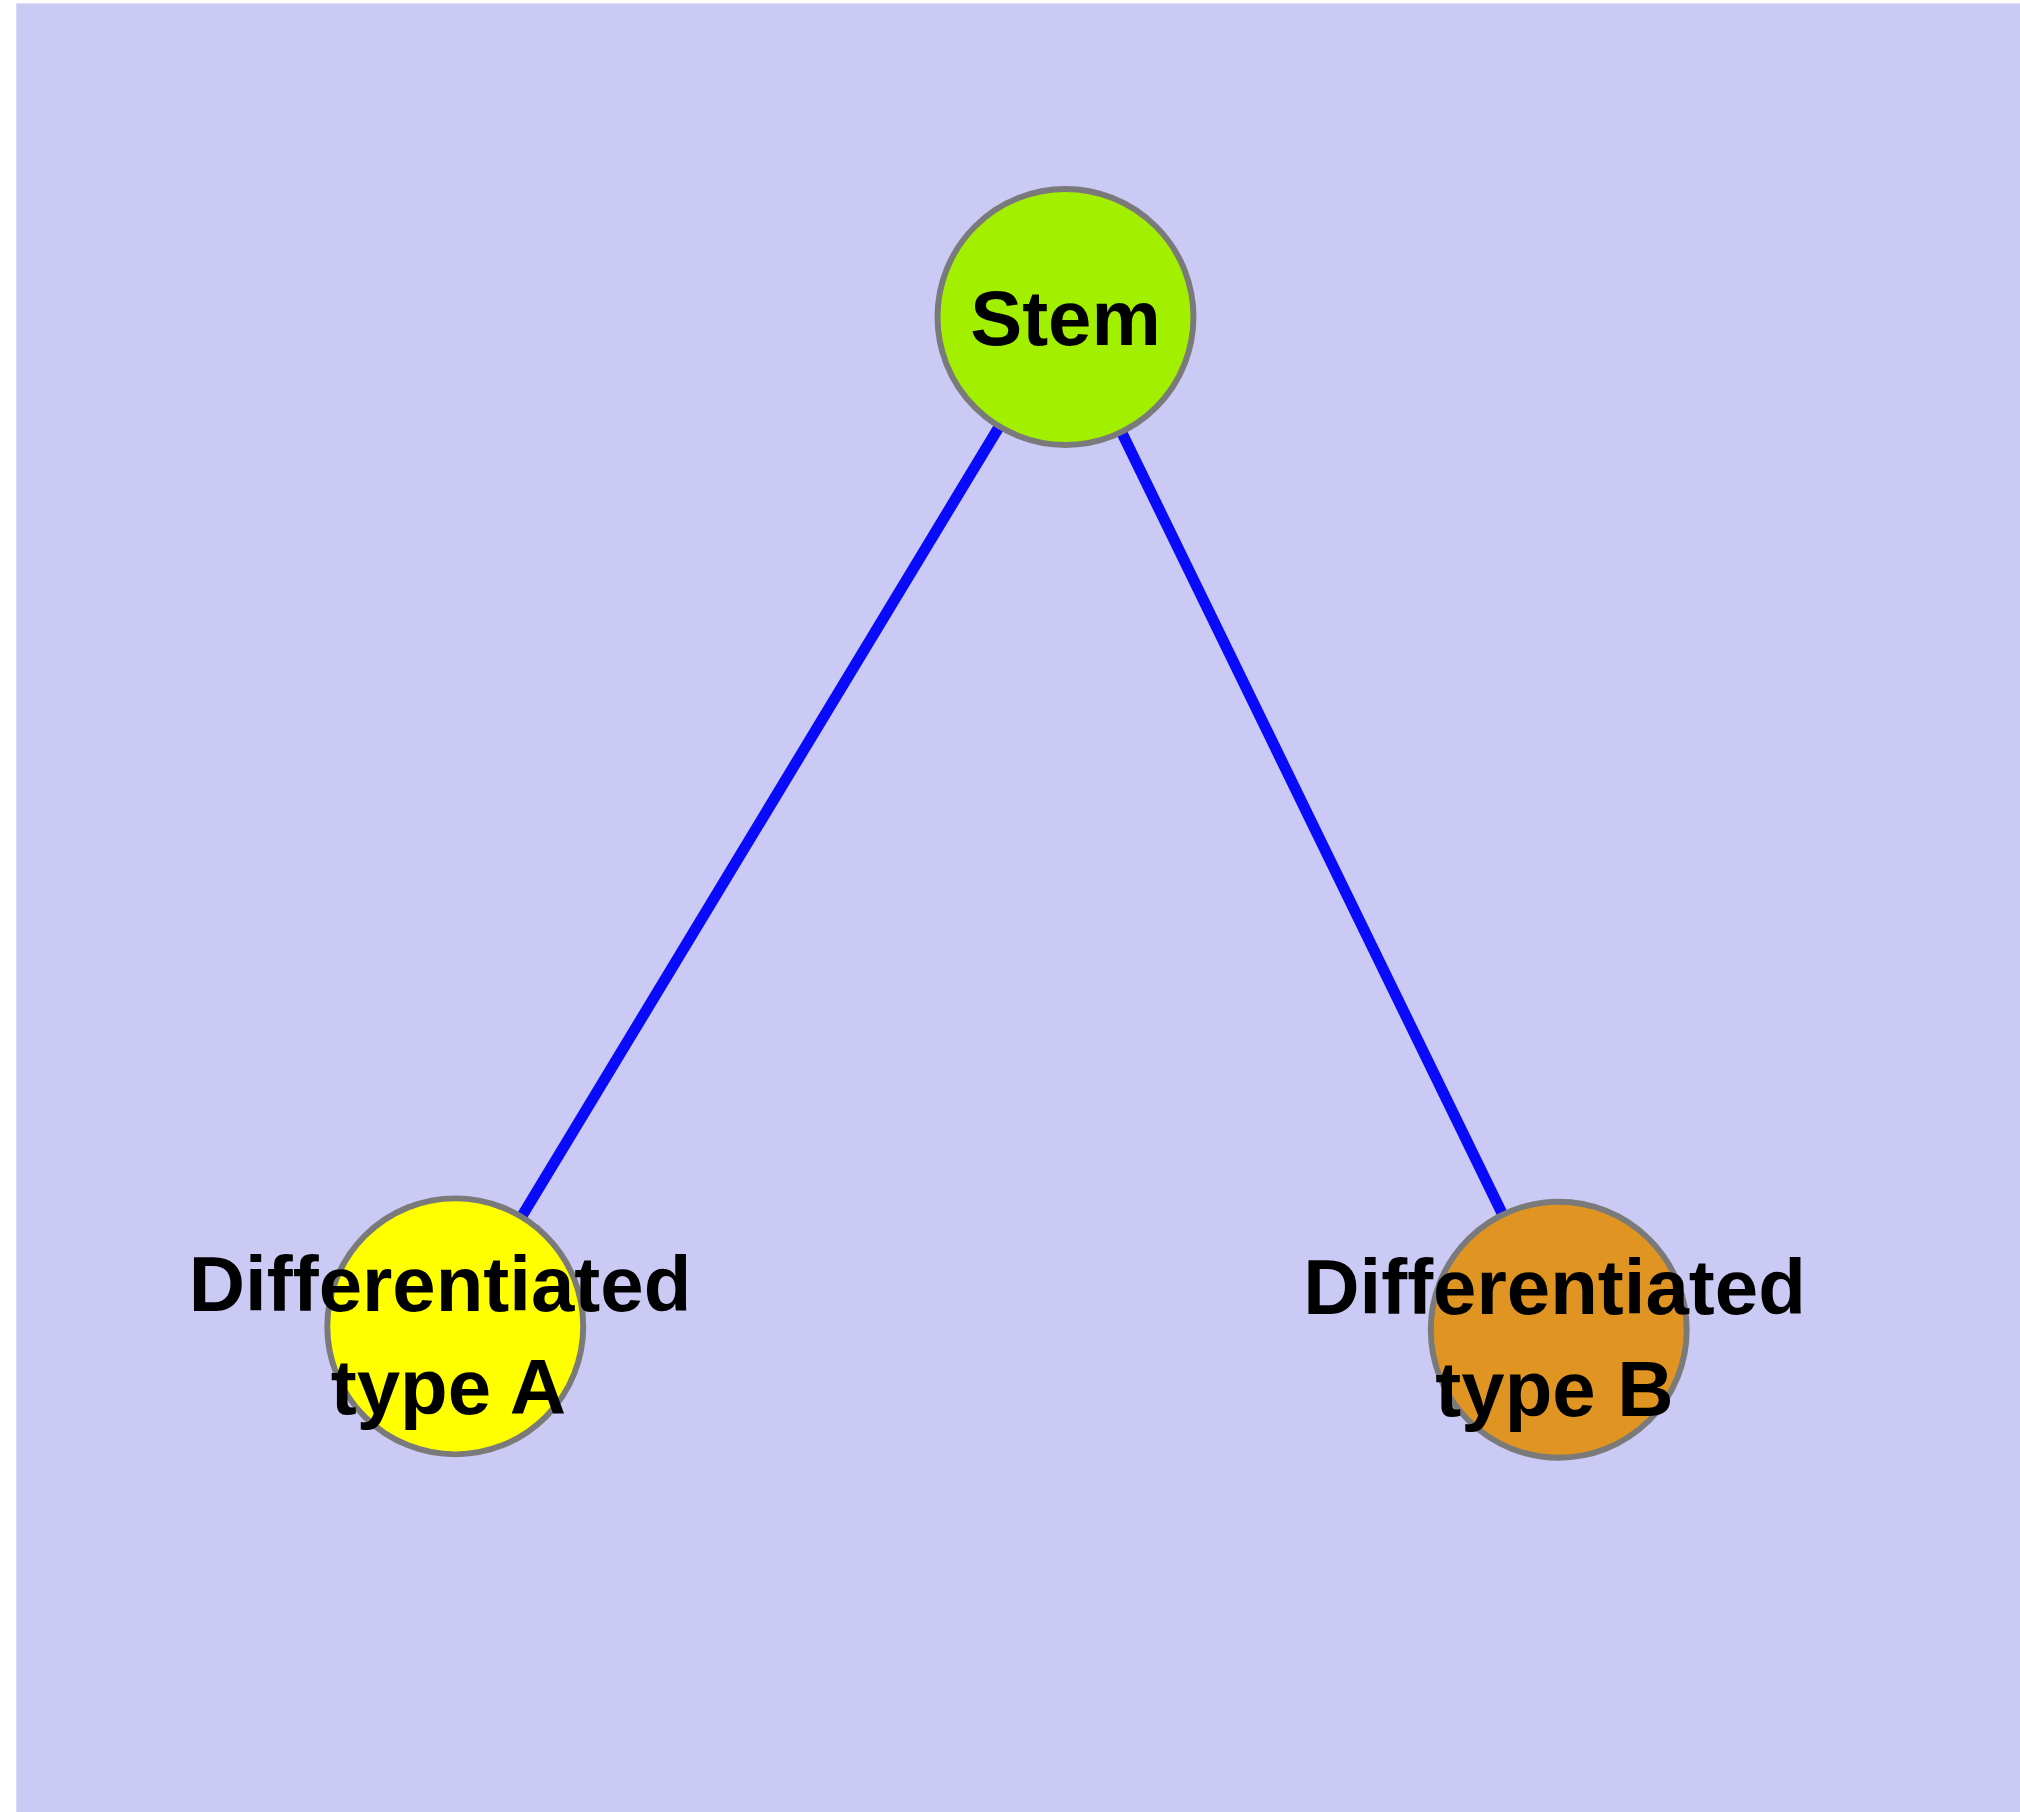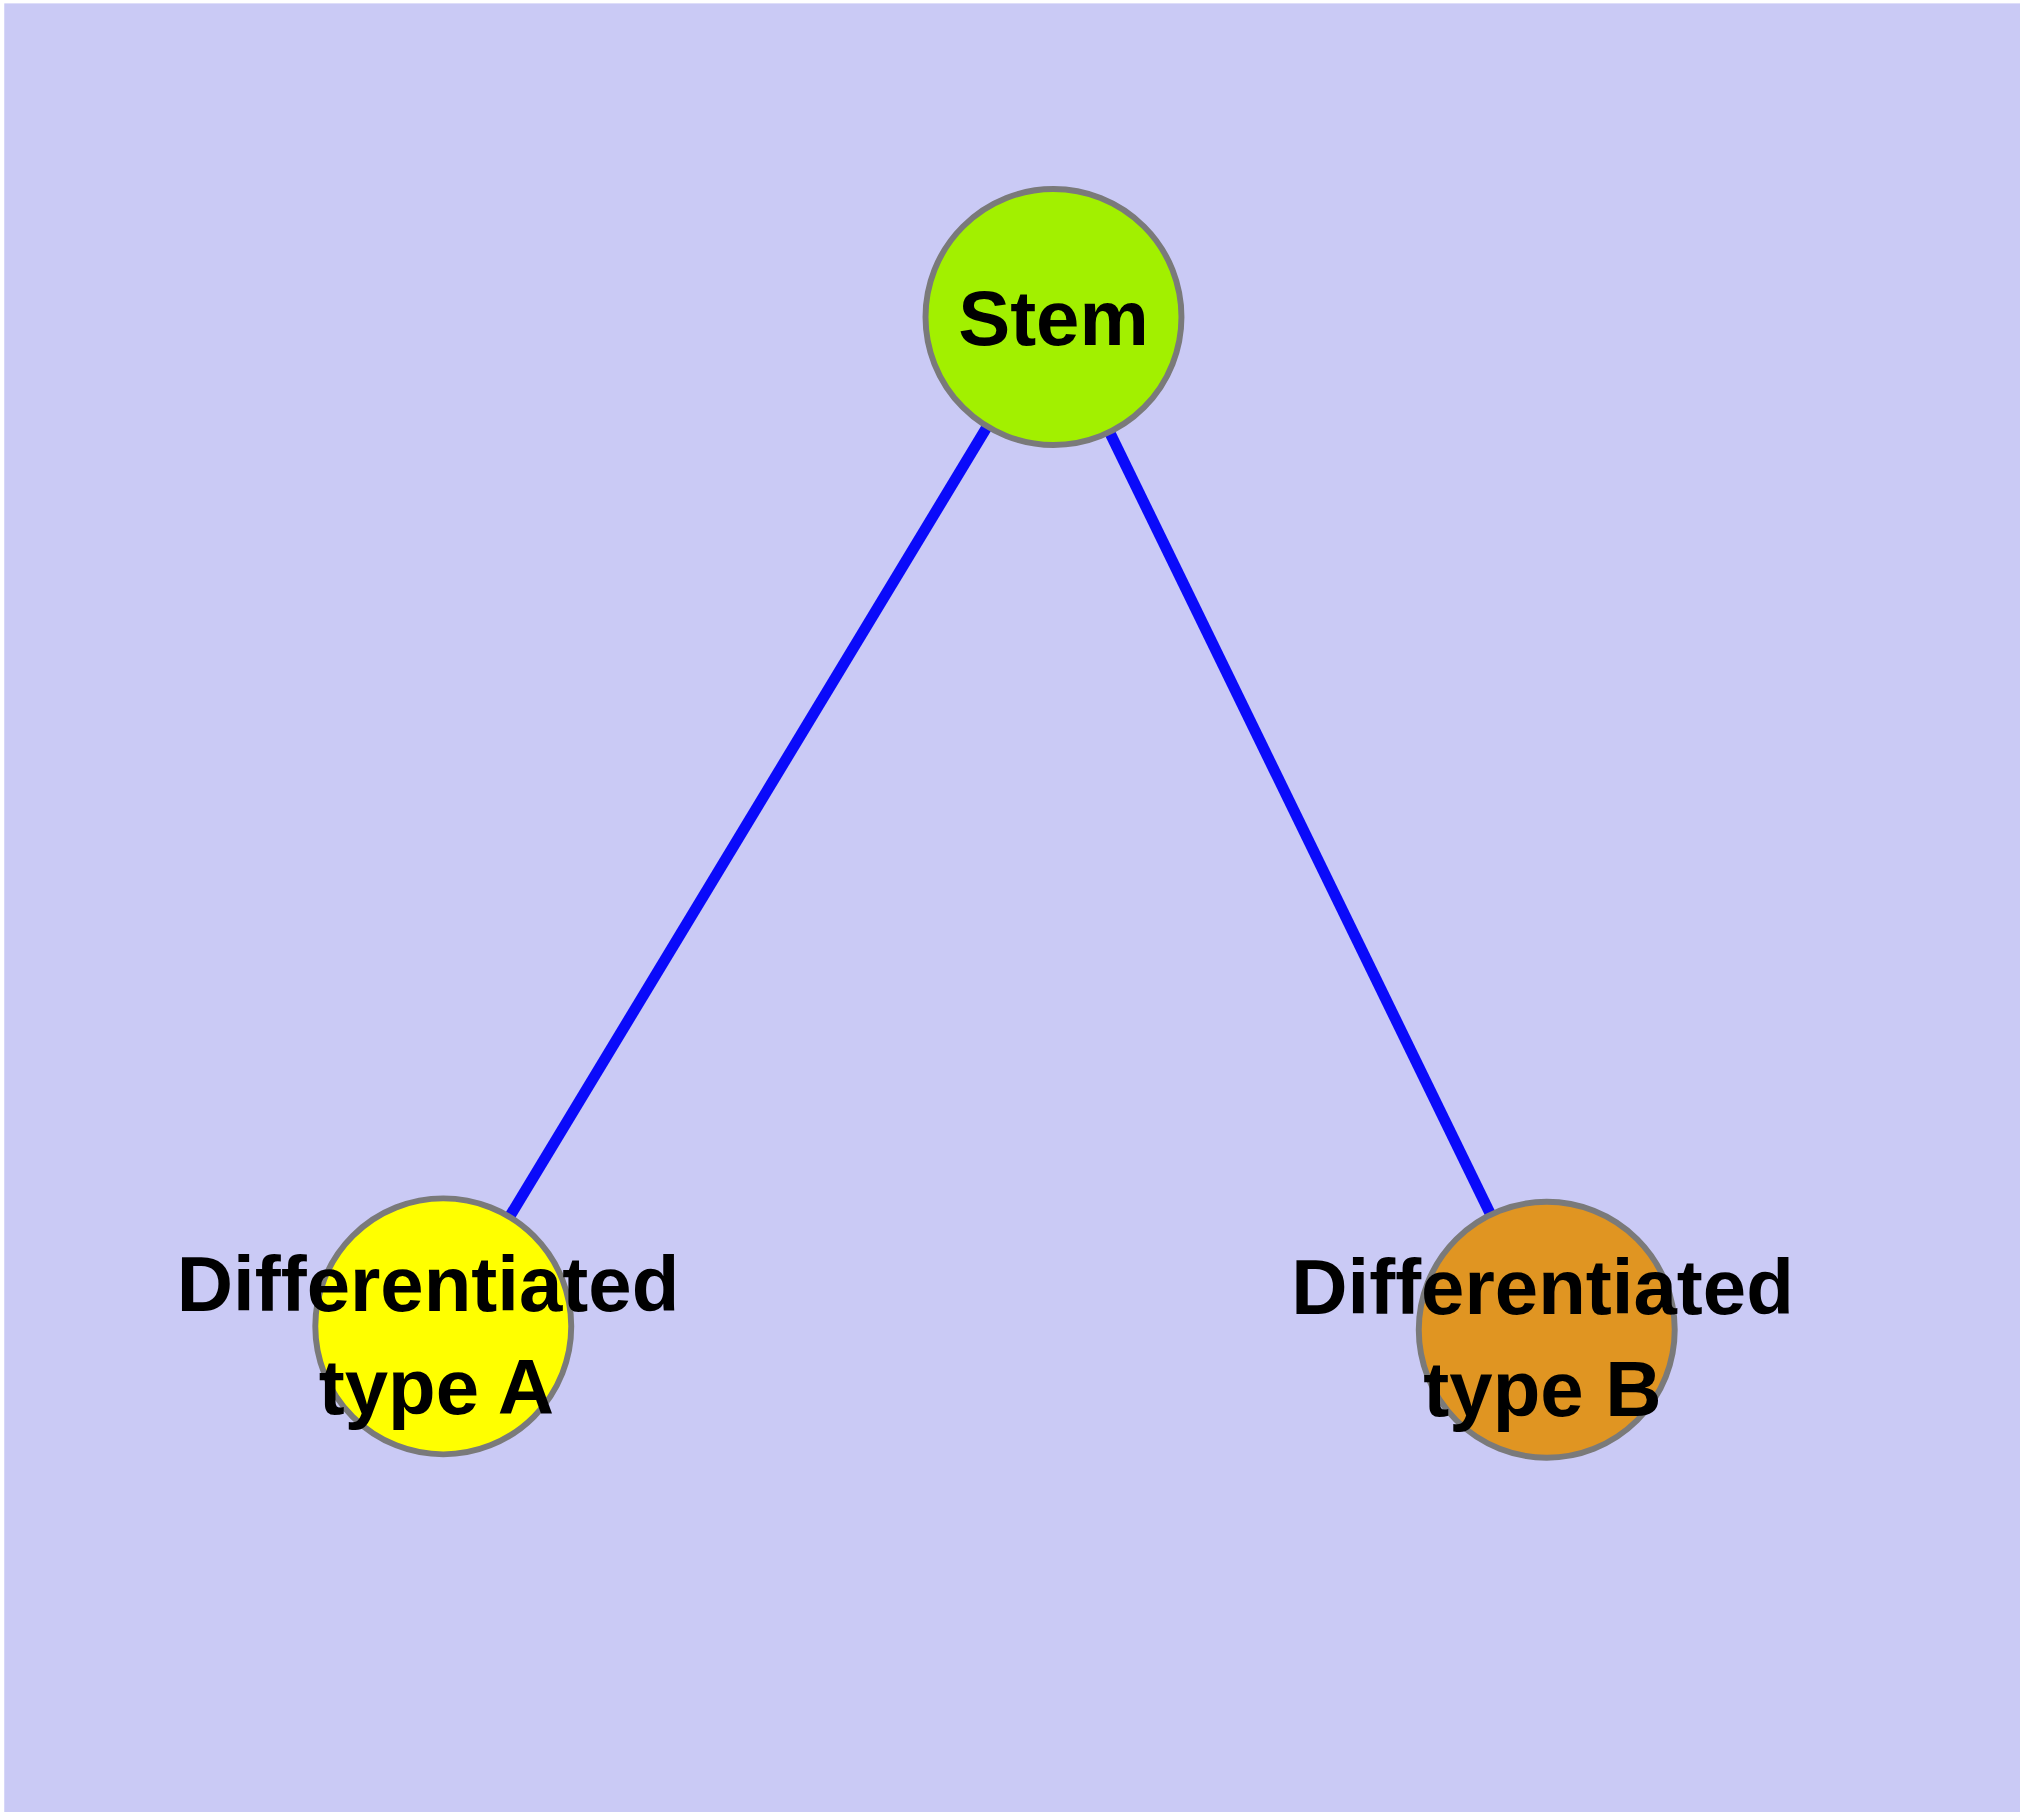--- a/index.html
+++ b/index.html
@@ -10,21 +10,21 @@
   body {
     width: 2021px;
     height: 1812px;
     background: #ffffff;
     overflow: hidden;
     font-family: "Liberation Sans", sans-serif;
   }
   .graph-stage {
     position: absolute;
     top: 0;
-    left: 4px;
+    left: 16px;
     width: 1924px;
     height: 1812px;
   }
   svg.graph-canvas {
     display: block;
     width: 2021px;
     height: 1812px;
   }
   .edge {
     stroke-width: 13px;

